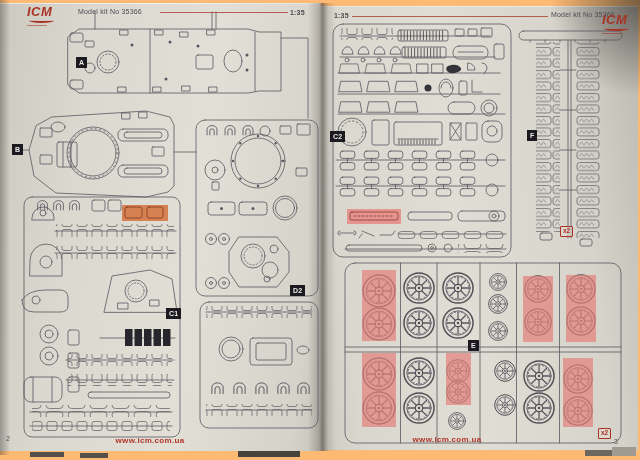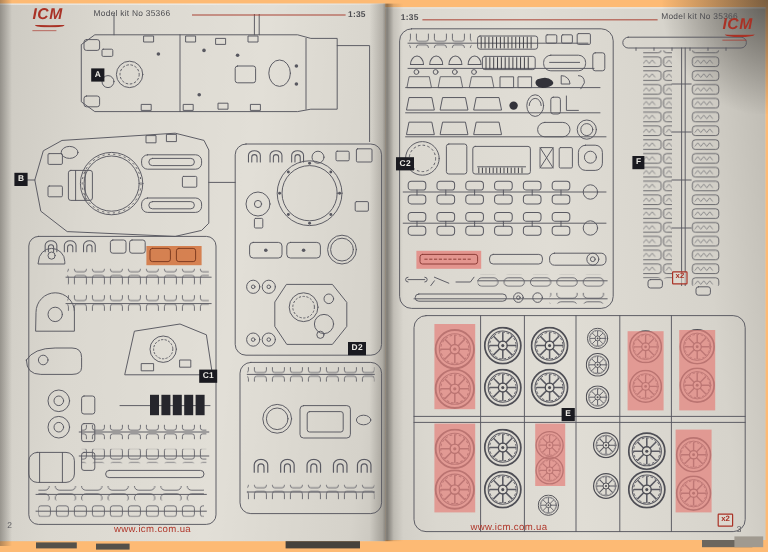--- a/index.html
+++ b/index.html
@@ -23,22 +23,22 @@
   .qty{position:absolute;z-index:8;color:#a93226;border:1px solid #a93226;border-radius:1px;
     font-size:6.5px;font-weight:bold;line-height:1;padding:1px 2px;background:rgba(226,218,210,.55);}
   .hdr-text{position:absolute;z-index:8;font-size:7px;color:#4c4c50;letter-spacing:.2px;white-space:nowrap;}
   .scale{font-weight:bold;}
   .red-rule{position:absolute;z-index:8;height:1px;background:#a93c2e;opacity:.8;}
   .logo{position:absolute;z-index:8;color:#a93226;font-style:italic;font-weight:bold;
     font-size:13px;line-height:1;letter-spacing:.5px;}
   .logo .sw{display:block;height:3px;border-bottom:2px solid #a93226;border-radius:60%;transform:translateX(2px);}
   .logo .tag{display:block;height:1px;background:rgba(169,50,38,.55);margin-top:2px;width:80%;}
   .footer-num{position:absolute;z-index:8;font-size:7px;color:#55555a;}
-  .site{position:absolute;z-index:8;font-size:8px;font-weight:normal;color:#b0362a;
-    width:110px;text-align:left;letter-spacing:.3px;}
+  .site{position:absolute;z-index:8;font-size:8px;font-weight:bold;color:#b0362a;
+    width:110px;text-align:center;letter-spacing:.3px;}
 </style>
 </head>
 <body>
 
 <div id="photo">
 
   <div class="page" id="page-left"></div>
   <div class="page" id="page-right"></div>
 
   <svg id="art" width="640" height="460" viewBox="0 0 640 460">

